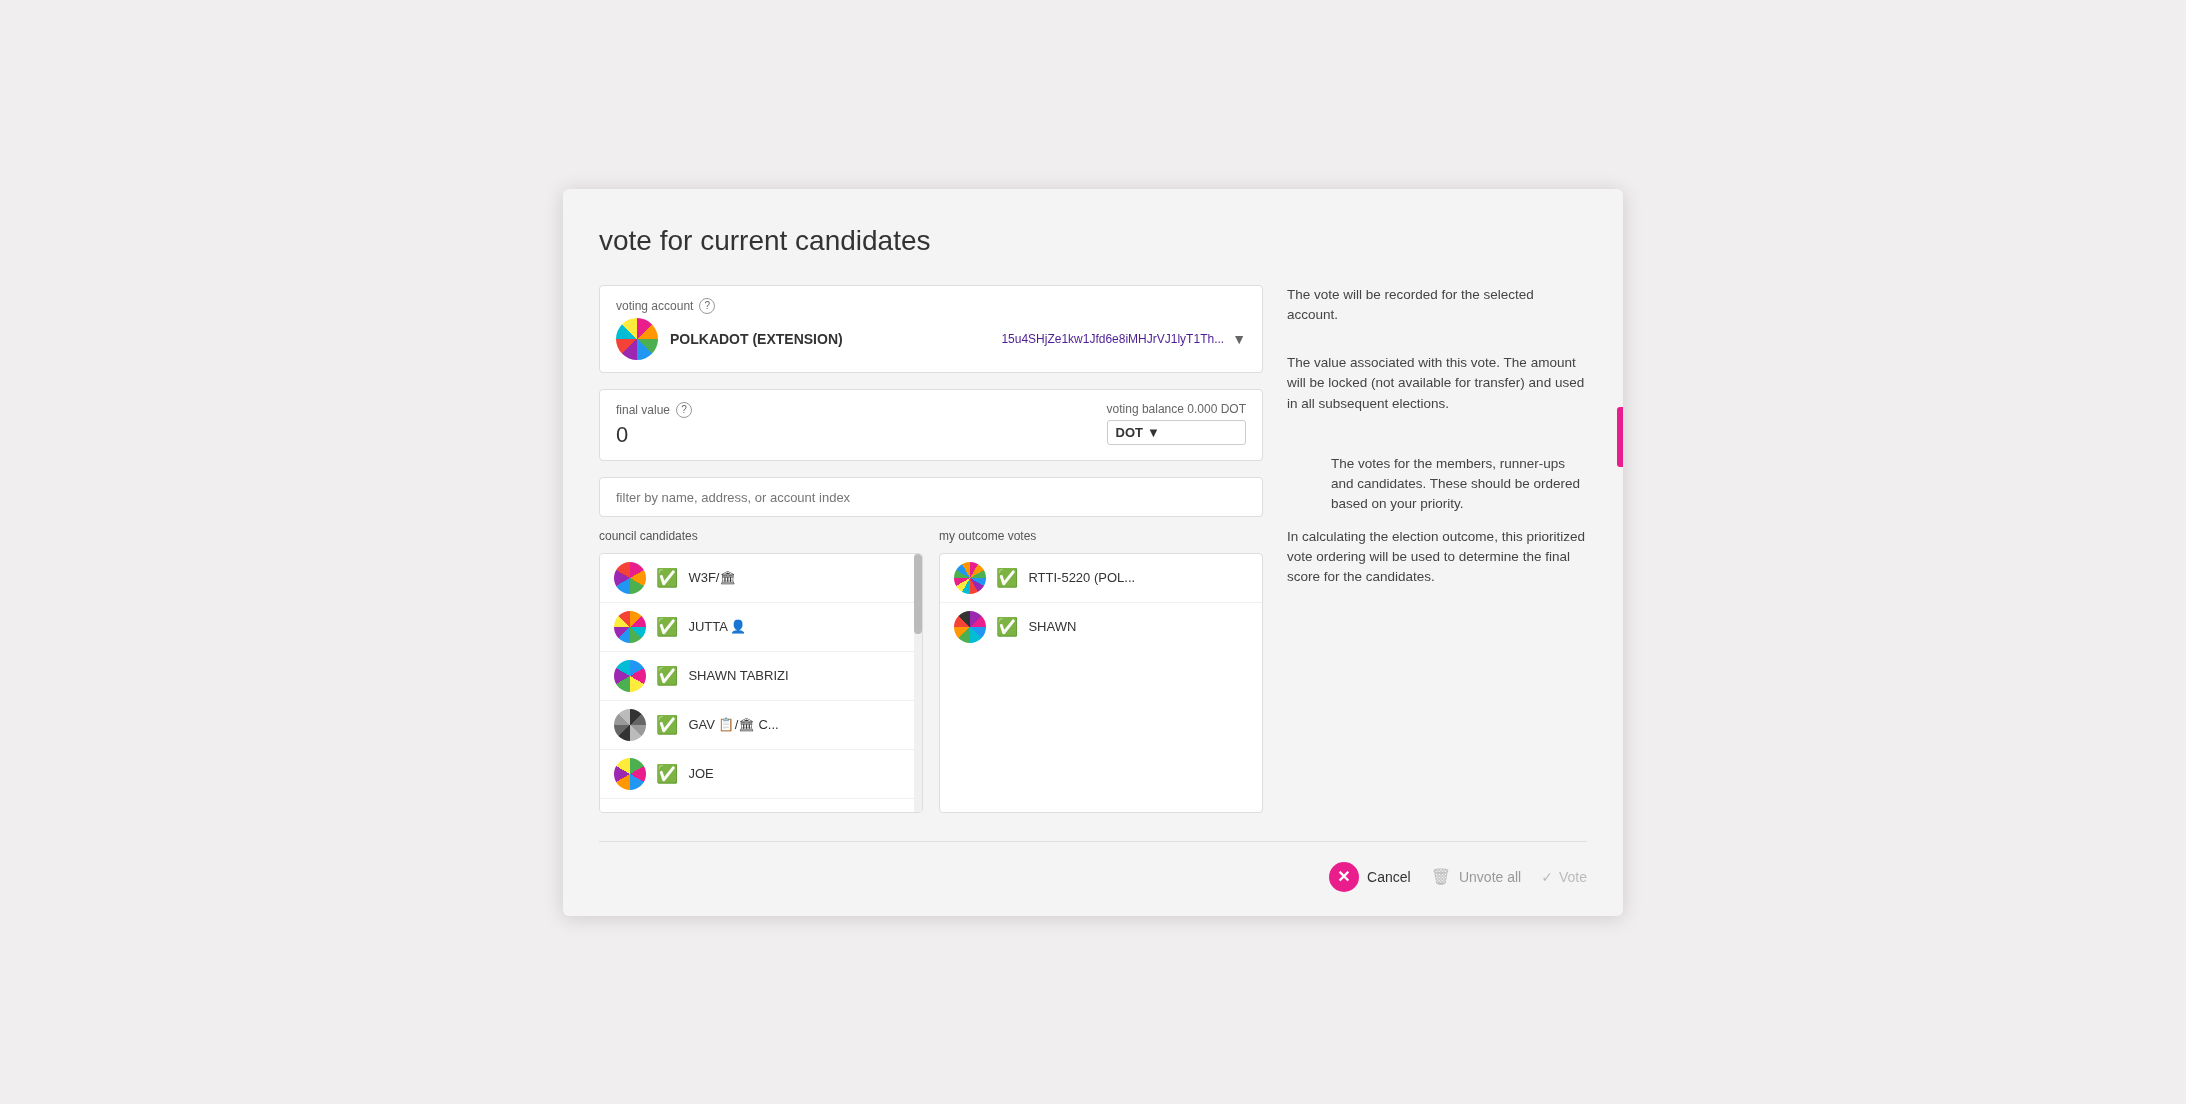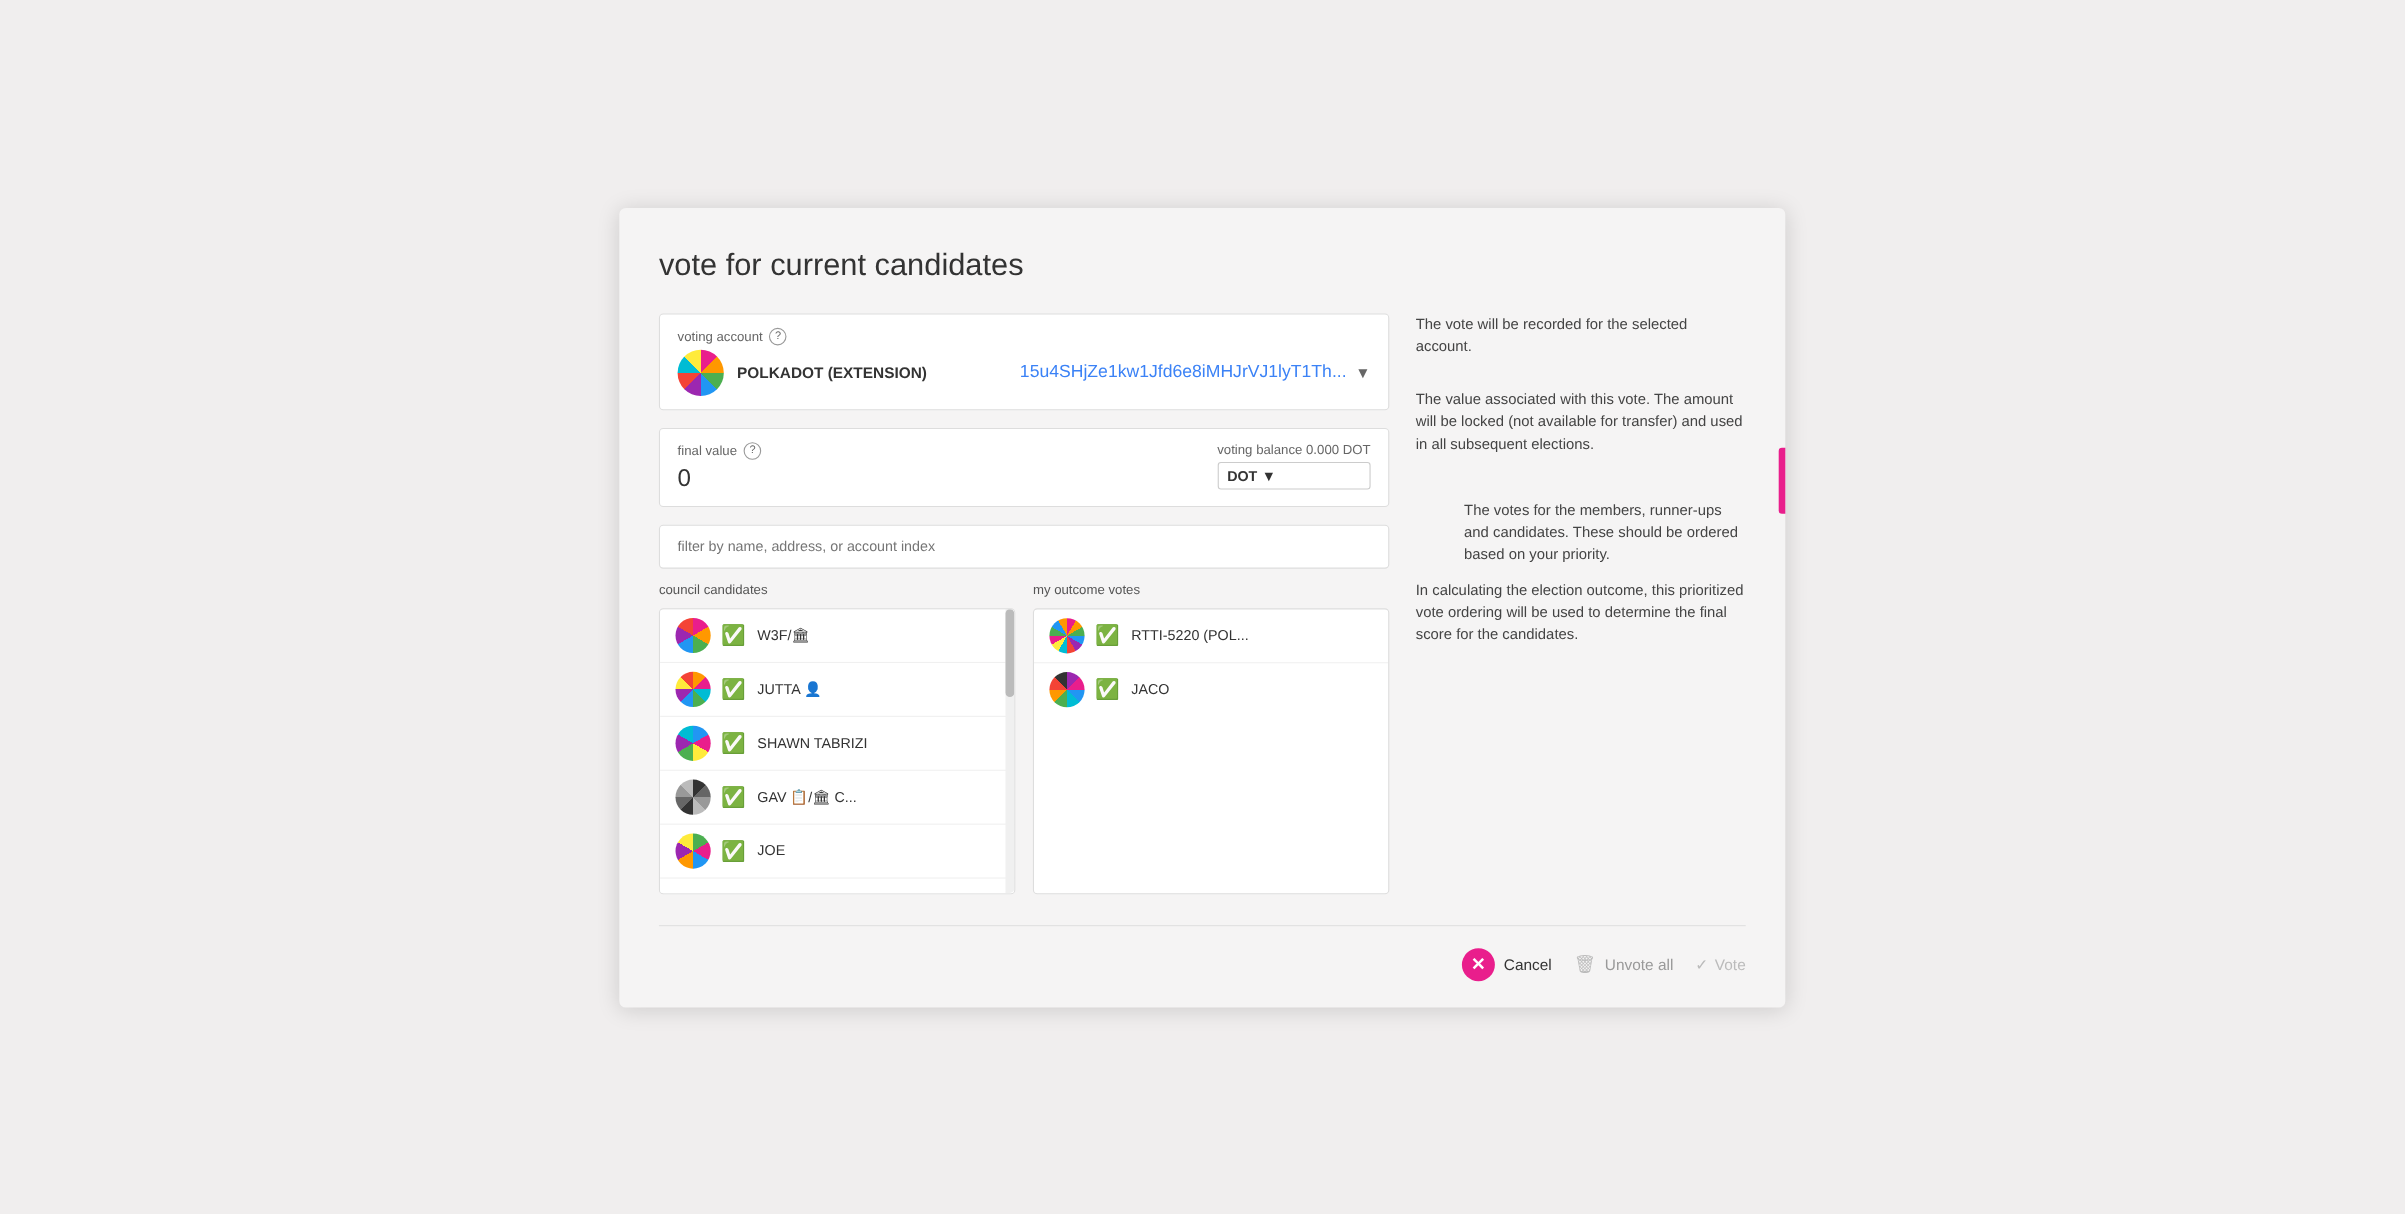--- a/index.html
+++ b/index.html
@@ -90,22 +90,22 @@
       font-weight: 600;
       color: #333;
     }
     .account-address-row {
       display: flex;
       align-items: center;
       gap: 8px;
       flex: 1;
     }
     .account-address {
-      font-size: 16px;
-      color: #3b82f6;
+      font-size: 12px;
+      color: #4c1d95;
       flex: 1;
       text-align: right;
     }
     .dropdown-arrow {
       color: #666;
       cursor: pointer;
       font-size: 14px;
     }
     .vote-value-left .value-number {
       font-size: 22px;
@@ -428,21 +428,21 @@
         <div class="votes-list-wrap">
           <div class="list-box">
             <div class="list-item">
               <div class="polka-sm avatar-colorful-rtti" style="border-radius:50%;"></div>
               <span class="check-icon check-green">✅</span>
               <span class="item-name">RTTI-5220 (POL...</span>
             </div>
             <div class="list-item">
               <div class="polka-sm avatar-colorful-jaco" style="border-radius:50%;"></div>
               <span class="check-icon check-green">✅</span>
-              <span class="item-name">JACO</span>
+              <span class="item-name">SHAWN</span>
             </div>
           </div>
         </div>
       </div>
 
     </div>
 
     <div class="modal-right">
       <div class="right-section">
         <p>The vote will be recorded for the selected account.</p>

